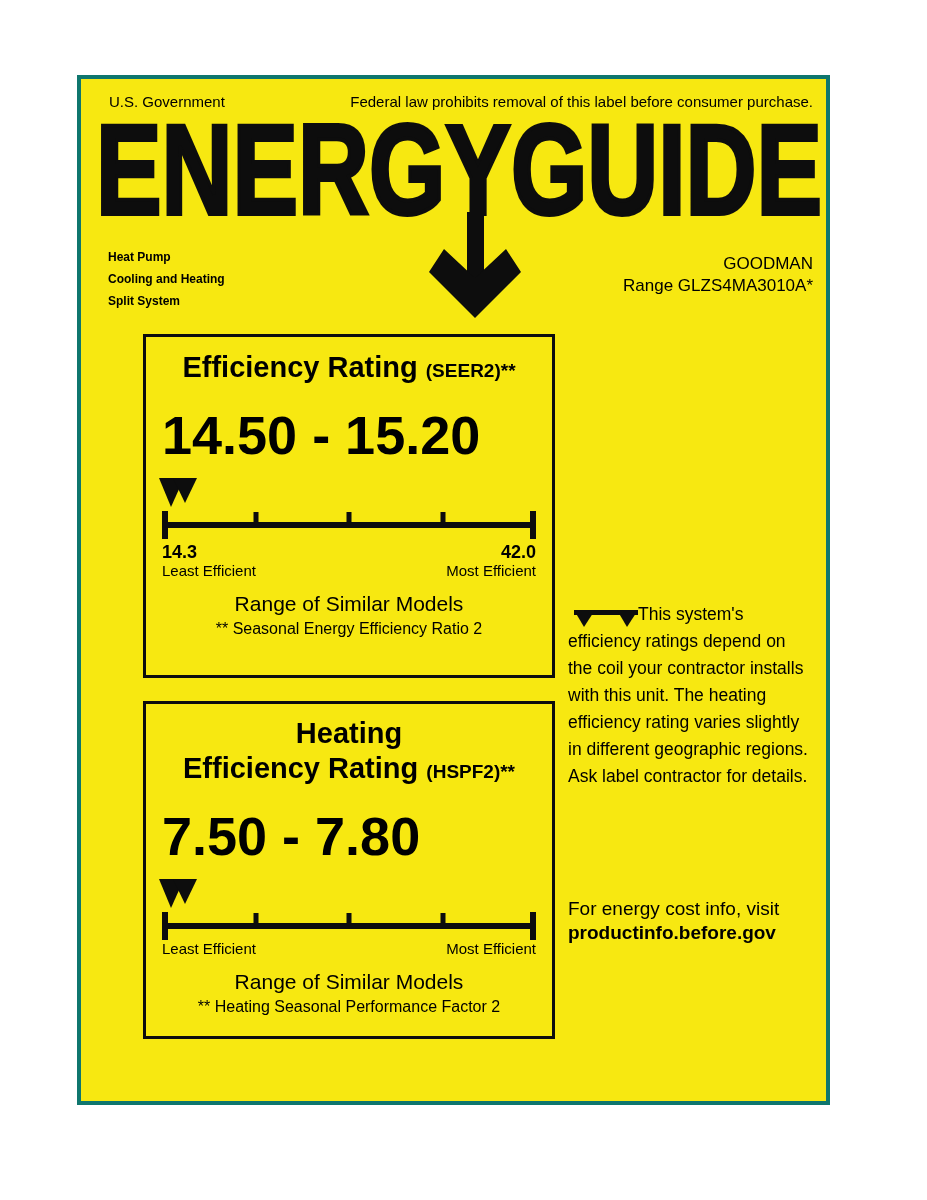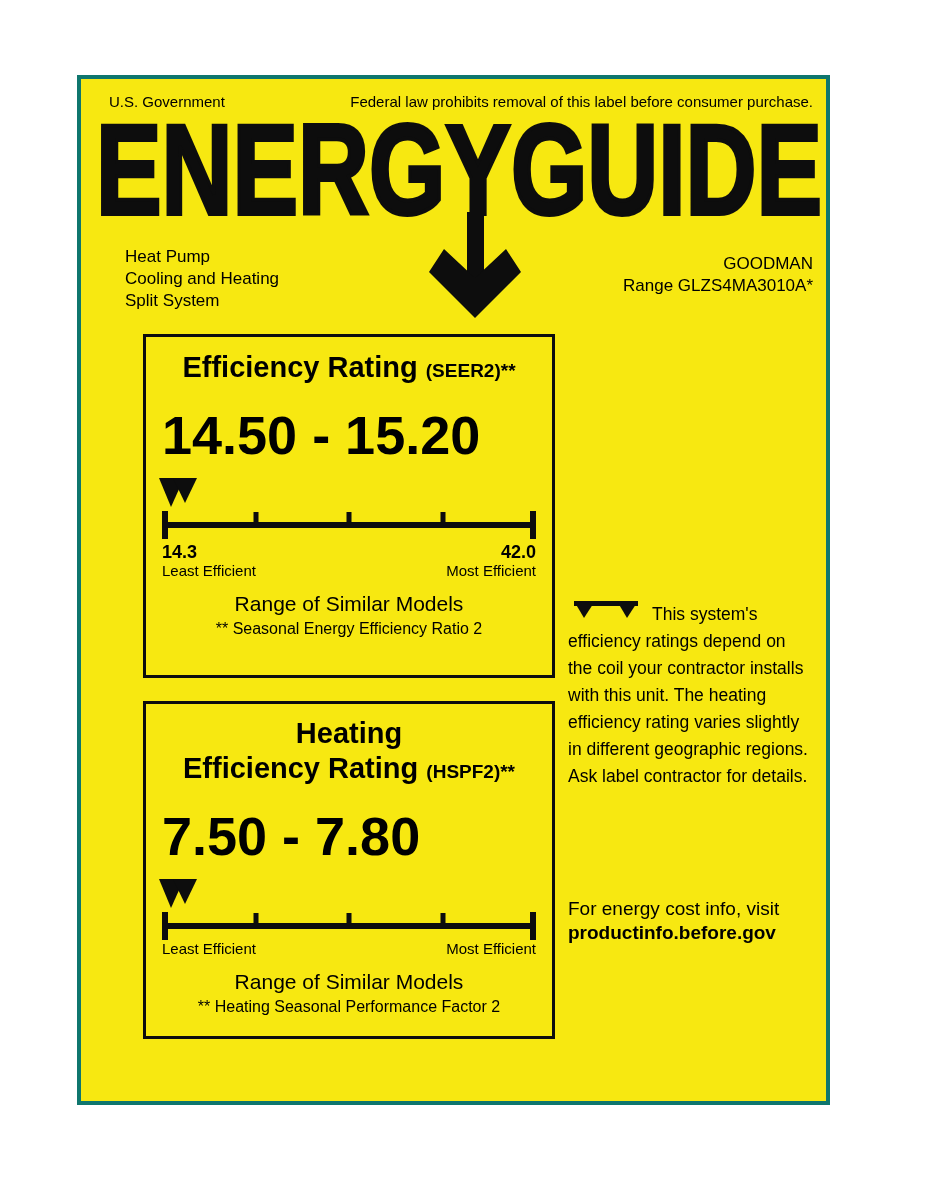--- a/index.html
+++ b/index.html
@@ -14,21 +14,21 @@
 
   .top-note { position:absolute; top:14px; font-size:15px; line-height:18px; }
   .gov-note { left:28px; }
   .federal-note { right:13px; }
 
   .logo-svg { position:absolute; left:12px; top:38px; }
   .logo-svg text { font-family:"Liberation Sans", sans-serif; font-weight:bold; }
 
   .arrow-svg { position:absolute; left:346px; top:133px; }
 
-  .product-left { position:absolute; left:27px; top:167px; font-size:17px; font-weight:normal; line-height:22px;margin-left:17px; }
+  .product-left { position:absolute; left:27px; top:167px; font-size:12px; font-weight:bold; line-height:22px; }
   .product-right { position:absolute; right:13px; top:174px; font-size:17px; font-weight:normal; line-height:22px; text-align:right; }
 
   .rbox {
     position:absolute; left:62px; width:412px;
     border:3px solid #0d0d0d; padding-top:12px;
   }
   .rbox.cooling { top:255px; height:344px; }
   .rbox.heating { top:622px; height:338px; }
 
   .rbox-title { text-align:center; font-size:29px; font-weight:bold; line-height:34px; }
@@ -44,21 +44,21 @@
   .tick-mid { position:absolute; top:1px; width:5px; height:11px; background:#0d0d0d; transform:translateX(-50%); }
   .t25 { left:25%; } .t50 { left:50%; } .t75 { left:75%; }
   .range-marker { position:absolute; left:-4px; top:-34px; }
 
   .nums { display:flex; justify-content:space-between; margin:3px 16px 0; font-size:18px; font-weight:bold; line-height:20px; }
   .effs { display:flex; justify-content:space-between; margin:0 16px; font-size:15px; line-height:18px; }
   .range-caption { margin-top:12px; text-align:center; font-size:21px; line-height:24px; }
   .rbox-footnote { margin-top:3px; text-align:center; font-size:16px; line-height:20px; }
 
   .side-note { position:absolute; left:487px; top:522px; width:256px; font-size:17.5px; line-height:27px; }
-  .side-note-first { display:flex; align-items:flex-start; gap:14px; }
+  .side-note-first { display:flex; align-items:flex-end; }
   .legend-icon { flex:0 0 auto; margin-left:6px; }
   .side-note-first span { white-space:nowrap; }
 
   .energy-info { position:absolute; left:487px; top:818px; font-size:19px; line-height:24px; }
   .energy-url { font-weight:bold; }
 </style>
 </head>
 <body>
 
 <div class="canvas">

